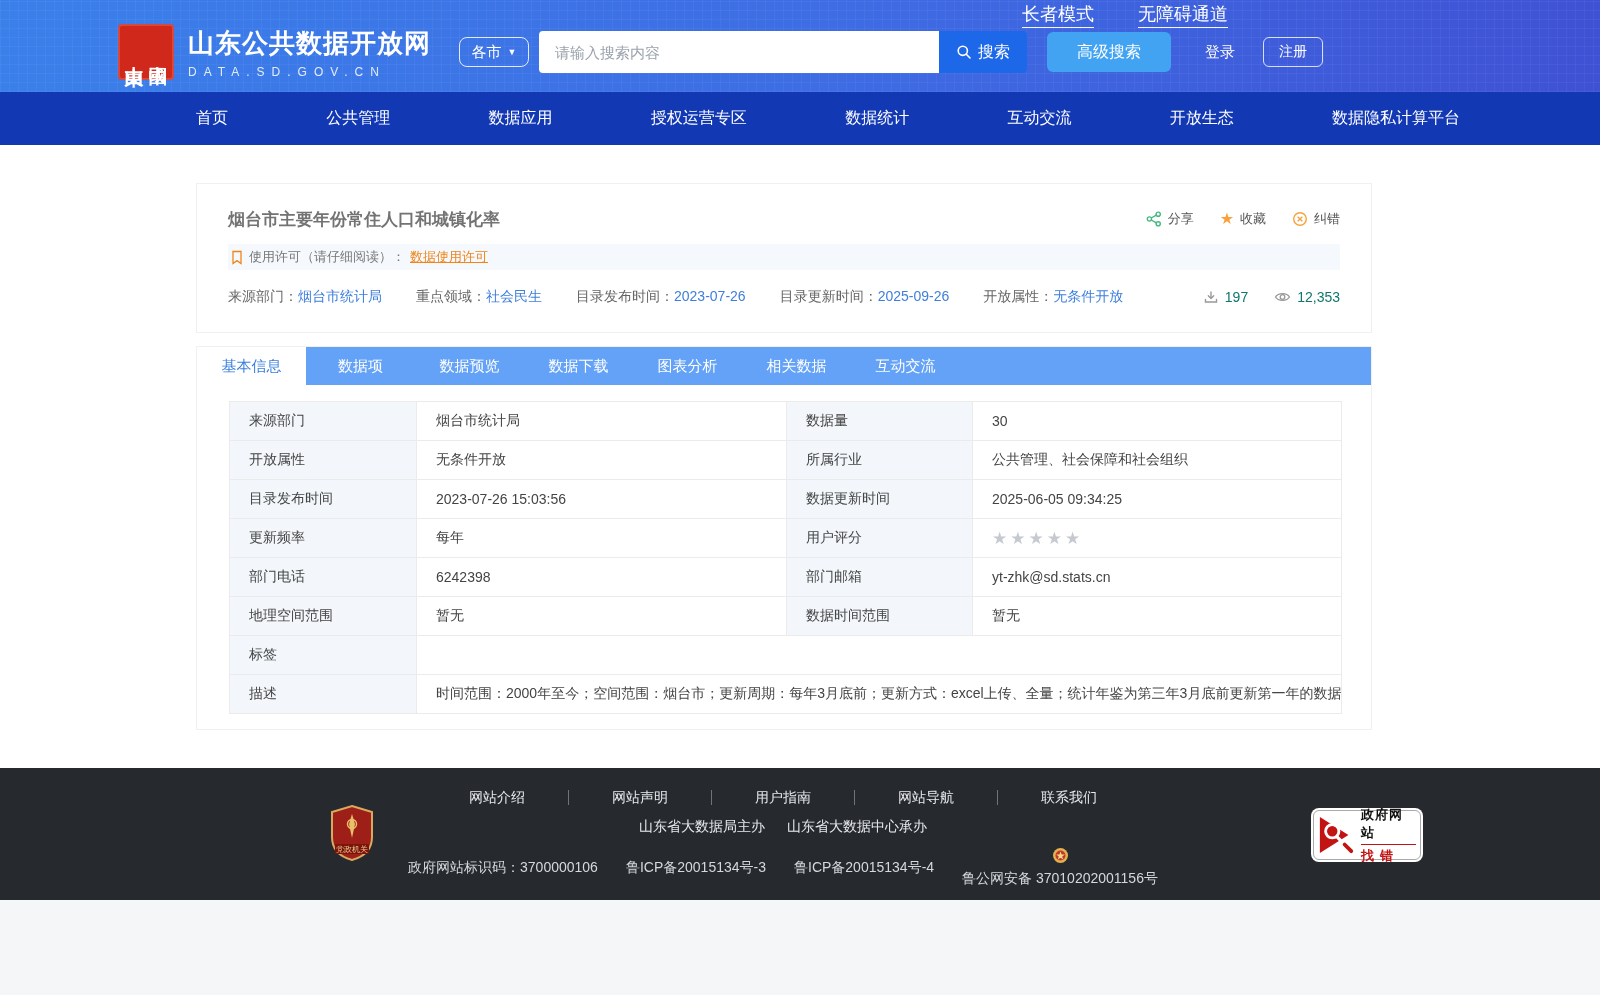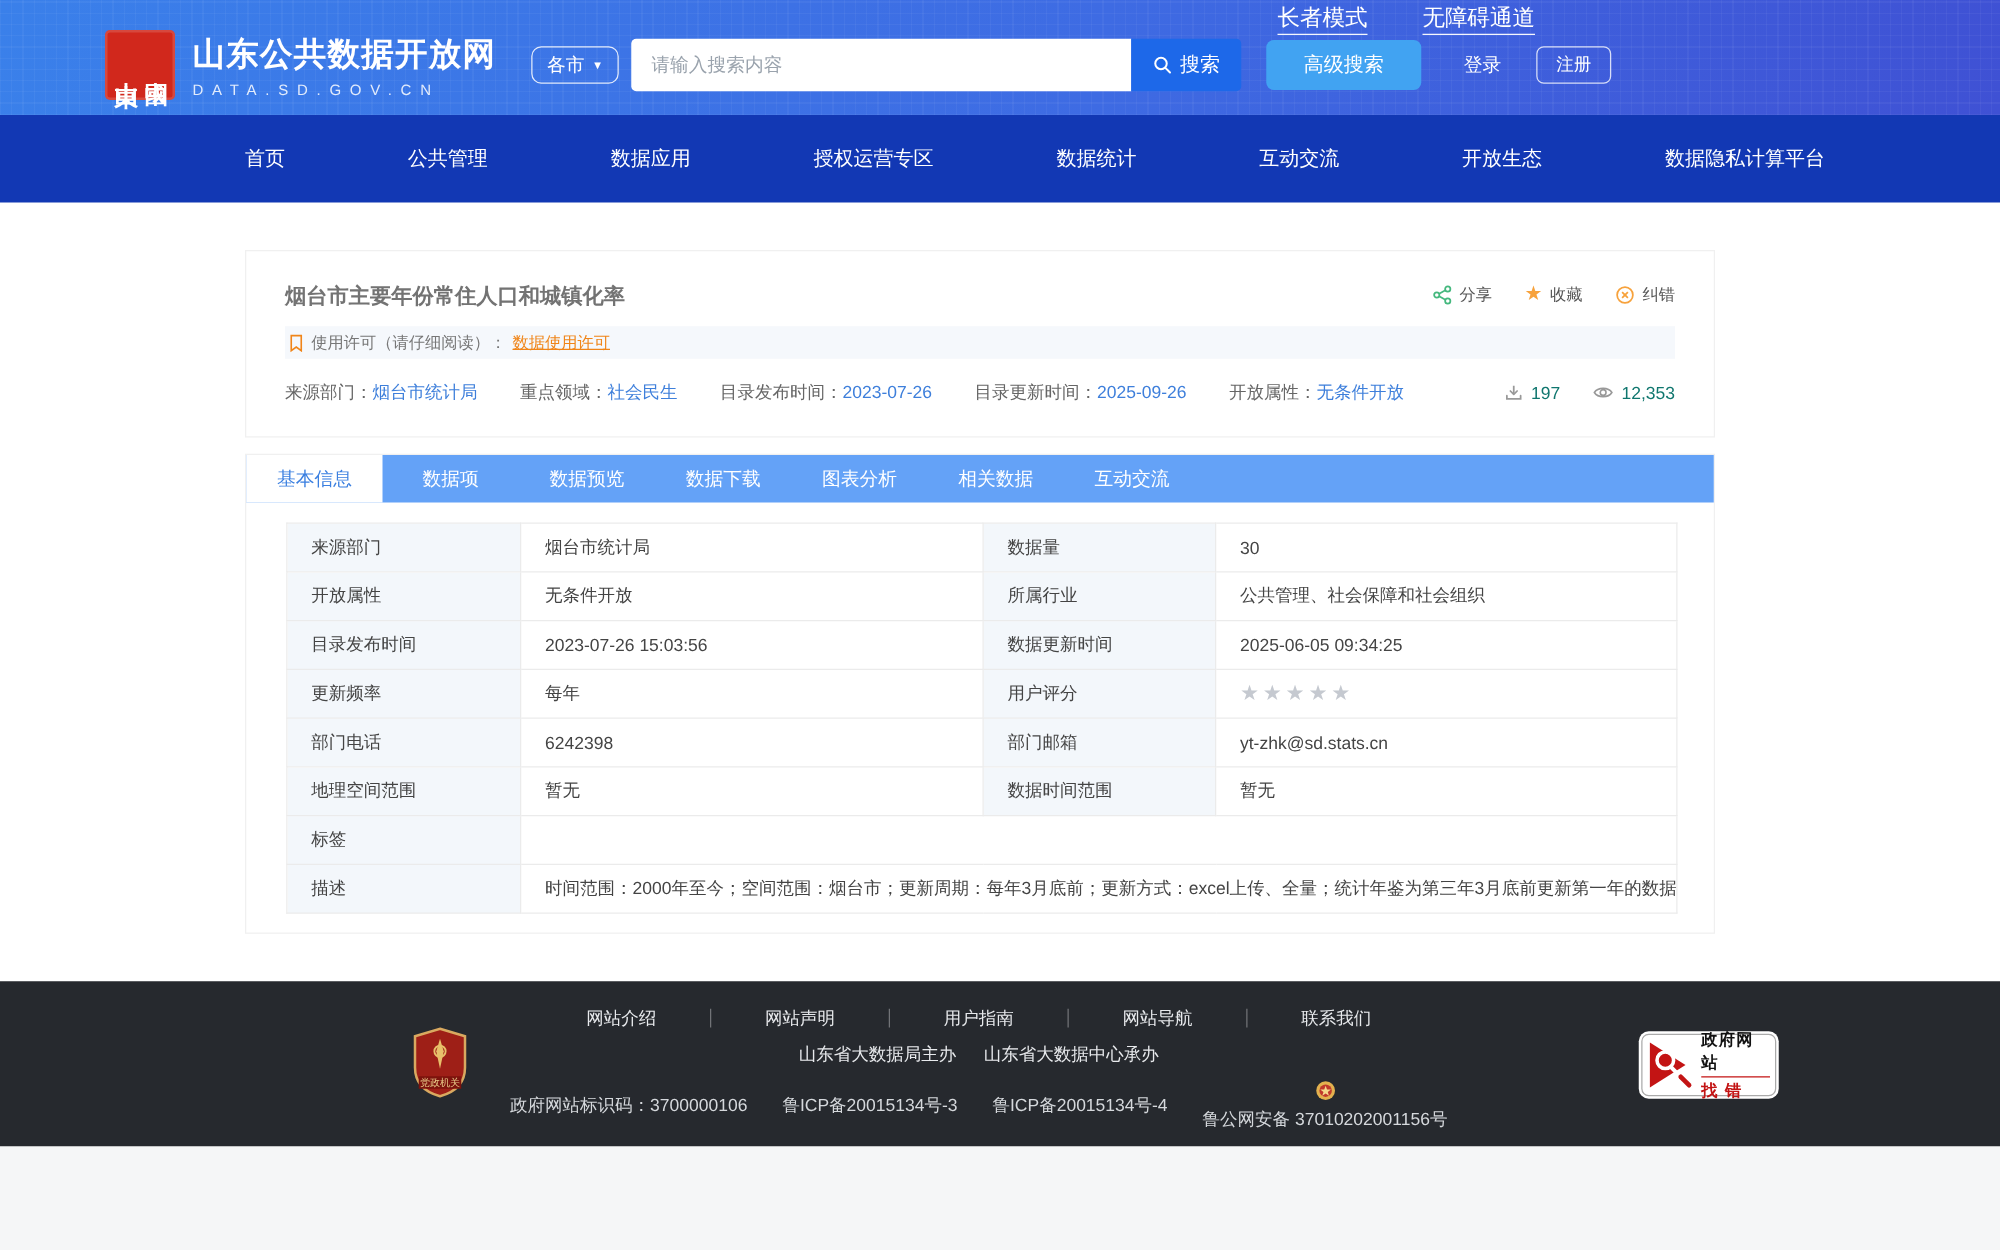--- a/index.html
+++ b/index.html
@@ -24,21 +24,21 @@
   }
   .top-links {
     position:absolute; top:2px; right:372px; display:flex; gap:44px; z-index:2;
   }
   .top-links a {
     color:#fff; font-size:18px; text-decoration:none;
     border-bottom:1px solid rgba(255,255,255,.95); padding-bottom:1px; cursor:pointer;
   }
   .topbar-main {
     position:relative; z-index:2; display:flex; align-items:center;
-    height:104px; padding-left:84px;
+    height:104px; padding-left:118px;
   }
   .seal {
     width:56px; height:56px; background:#d1281c; border-radius:4px;
     display:flex; justify-content:center; align-items:center; gap:2px;
     box-shadow:0 0 0 2px rgba(255,255,255,.15) inset;
   }
   .seal .col {
     color:#fff; font-size:19px; font-weight:bold; line-height:22px;
     writing-mode:vertical-rl; text-orientation:upright; letter-spacing:2px;
   }
@@ -67,21 +67,21 @@
     border-radius:6px; color:#fff; font-size:16px; cursor:pointer;
   }
   .login-lk { margin-left:34px; color:#fff; font-size:15px; text-decoration:none; cursor:pointer; }
   .register-btn {
     margin-left:28px; width:60px; height:30px; border:1px solid rgba(255,255,255,.8);
     border-radius:6px; background:transparent; color:#fff; font-size:14px; cursor:pointer;
   }
 
   
   .mainnav {
-    height:70px; background:#1238b4; display:flex; align-items:center;
+    height:53px; background:#1238b4; display:flex; align-items:center;
     padding:0 140px 0 196px; justify-content:space-between;
   }
   .mainnav a { color:#fff; font-size:16px; text-decoration:none; cursor:pointer; white-space:nowrap; }
 
   
   .content { width:1176px; margin:38px 0 0 196px; }
   .card1 { border:1px solid #f0f0f0; background:#fff; padding:24px 31px 26px; }
   .title-row { display:flex; align-items:flex-start; justify-content:space-between; }
   .ds-title { color:#737373; font-size:17px; font-weight:bold; }
   .actions { display:flex; gap:26px; margin-top:2px; }

